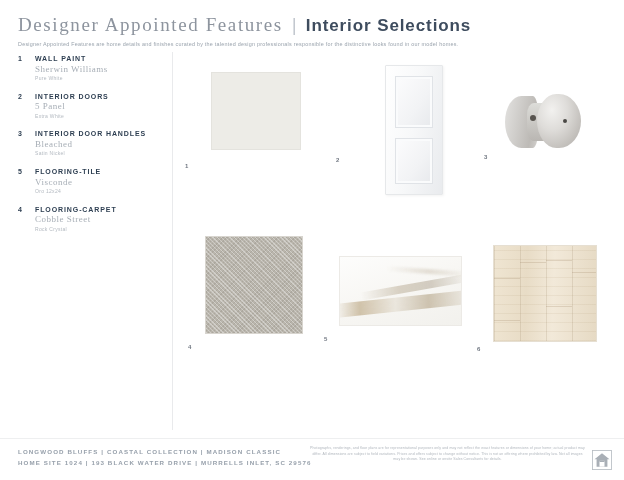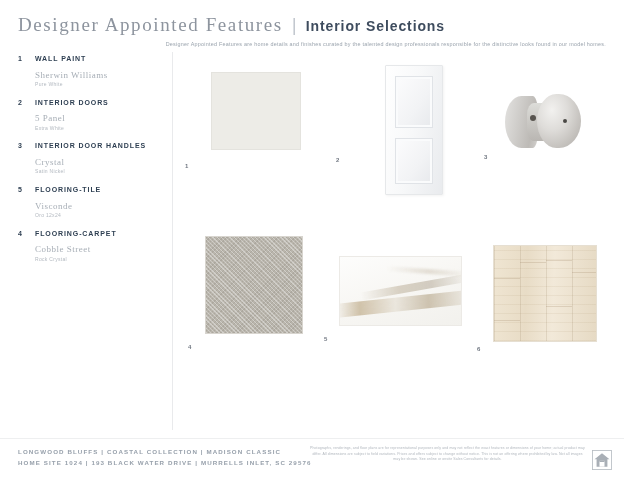--- a/index.html
+++ b/index.html
@@ -5,33 +5,33 @@
   * { box-sizing: border-box; margin: 0; padding: 0; }
   html, body {
     width: 624px; height: 480px;
     background: #ffffff;
     font-family: "Liberation Sans", sans-serif;
     overflow: hidden;
   }
   .page { position: relative; width: 624px; height: 480px; background: #fff; }
 
   
-  .header { position: absolute; left: 18px; top: 14px; right: 18px; text-align: right; }
+  .header { position: absolute; left: 18px; top: 14px; right: 18px; }
   .title-row { display: flex; align-items: baseline; white-space: nowrap; }
   .title-main {
     font-family: "Liberation Serif", serif;
     font-size: 19px; font-weight: 400; letter-spacing: 1.6px;
     color: #8d949e;
   }
   .title-sep {
     font-size: 19px; color: #c3c8cf; margin: 0 9px 0 9px; font-weight: 300;
   }
   .title-sub {
     font-family: "Liberation Sans", sans-serif;
-    font-size: 14px; font-weight: 600; letter-spacing: 0.9px;
+    font-size: 17px; font-weight: 600; letter-spacing: 0.9px;
     color: #3e4c5e;
   }
   .subtitle {
     margin-top: 5px;
     font-size: 5.4px; letter-spacing: 0.25px; color: #9aa3ad;
     line-height: 1.35;
   }
 
   
   .list { position: absolute; left: 18px; top: 55px; width: 150px; }
@@ -40,21 +40,21 @@
     position: absolute; left: 0; top: 0;
     font-size: 7px; font-weight: 700; color: #2e3f52; letter-spacing: .2px;
   }
   .item-cat {
     font-size: 7px; font-weight: 700; color: #2e3f52;
     letter-spacing: 0.9px; line-height: 1.1;
   }
   .item-brand {
     font-family: "Liberation Serif", serif;
     font-size: 9px; color: #a7aeb6; letter-spacing: .5px;
-    margin-top: 8px; line-height: 1.05;
+    margin-top: 2px; line-height: 1.05;
   }
   .item-detail {
     font-size: 5px; color: #b3b9c0; letter-spacing: .3px; margin-top: 1px;
   }
 
   
   .vdivider {
     position: absolute; left: 172px; top: 52px;
     width: 1px; height: 378px; background: #e9eaec;
   }
@@ -226,21 +226,21 @@
     <div class="item">
       <span class="item-num">2</span>
       <div class="item-cat">INTERIOR DOORS</div>
       <div class="item-brand">5 Panel</div>
       <div class="item-detail">Extra White</div>
     </div>
 
     <div class="item">
       <span class="item-num">3</span>
       <div class="item-cat">INTERIOR DOOR HANDLES</div>
-      <div class="item-brand">Crystal</div>
+      <div class="item-brand">Bleached</div>
       <div class="item-detail">Satin Nickel</div>
     </div>
 
     <div class="item">
       <span class="item-num">5</span>
       <div class="item-cat">FLOORING-TILE</div>
       <div class="item-brand">Visconde</div>
       <div class="item-detail">Oro 12x24</div>
     </div>
 

